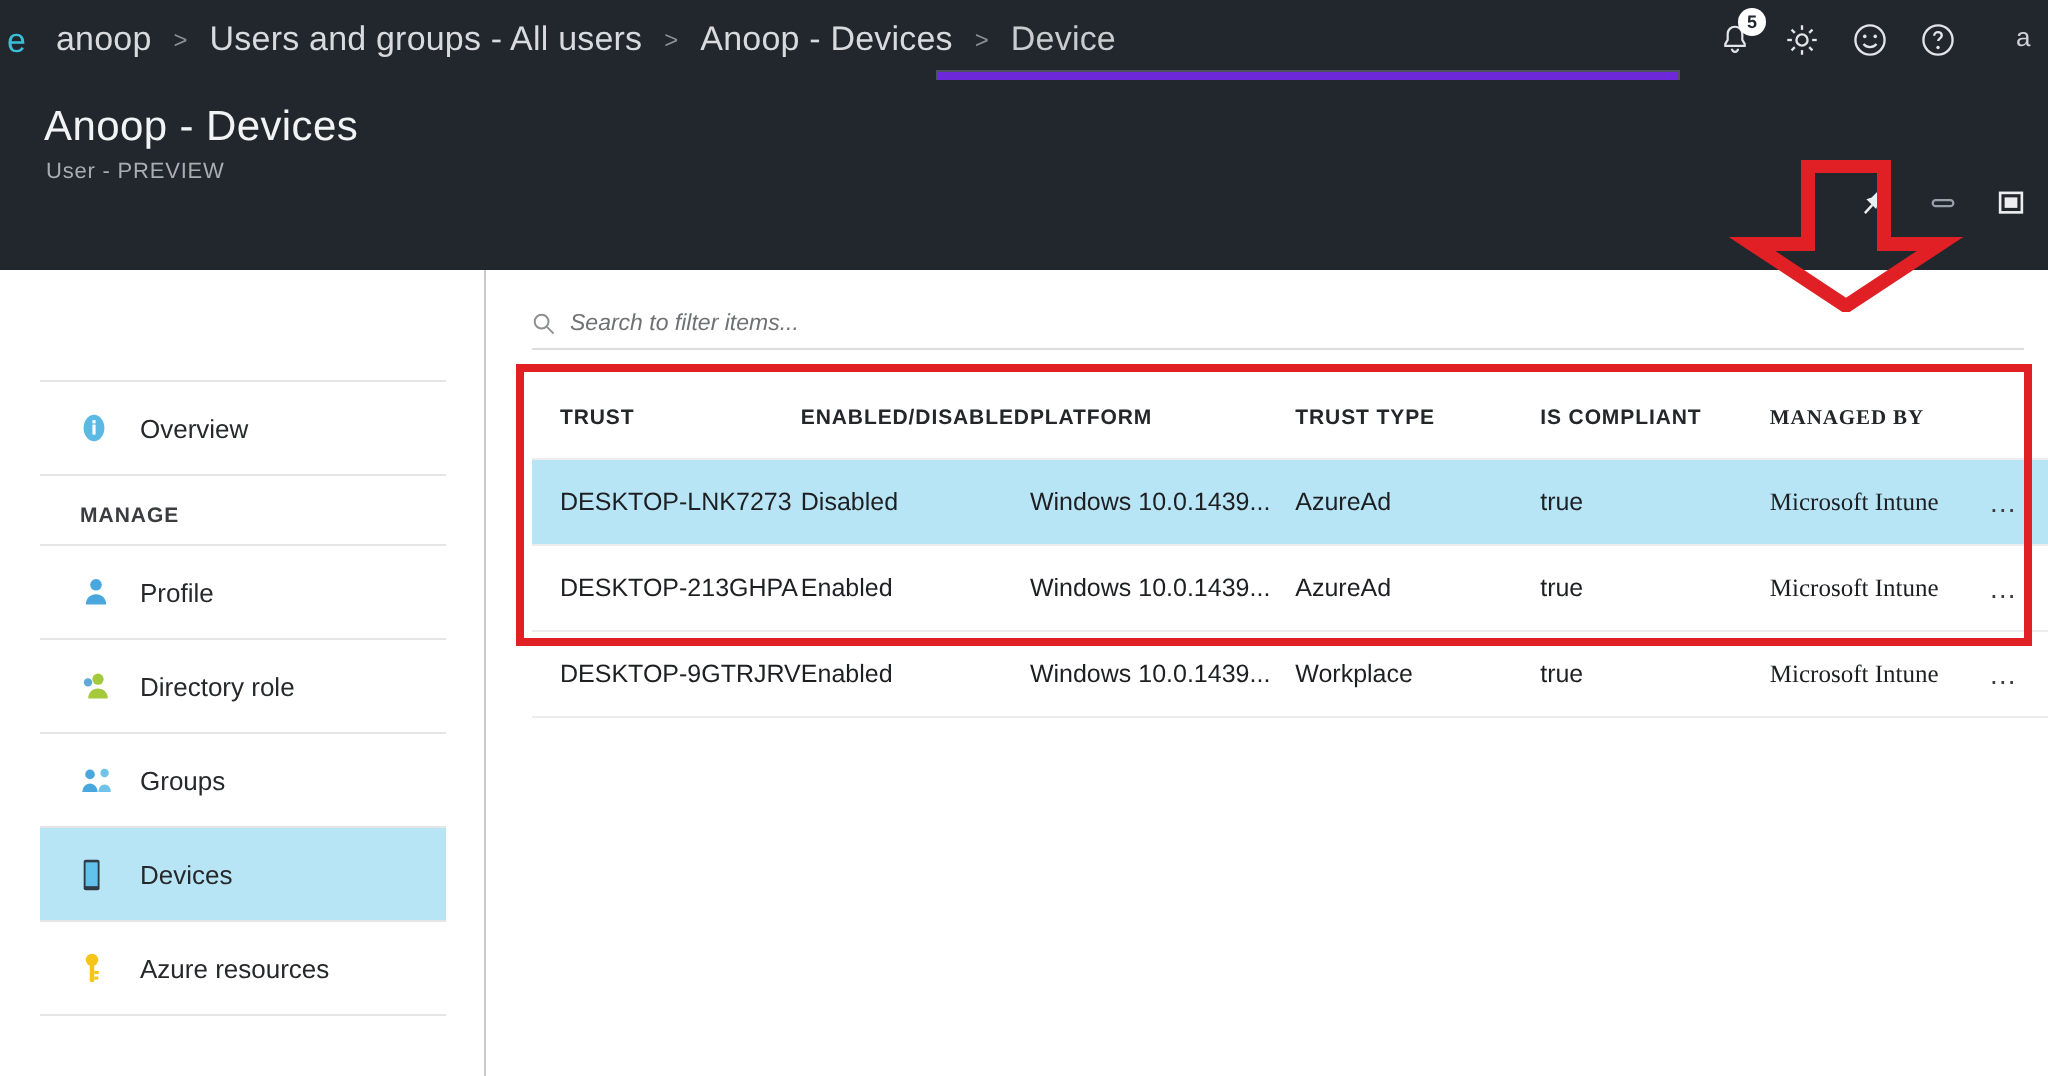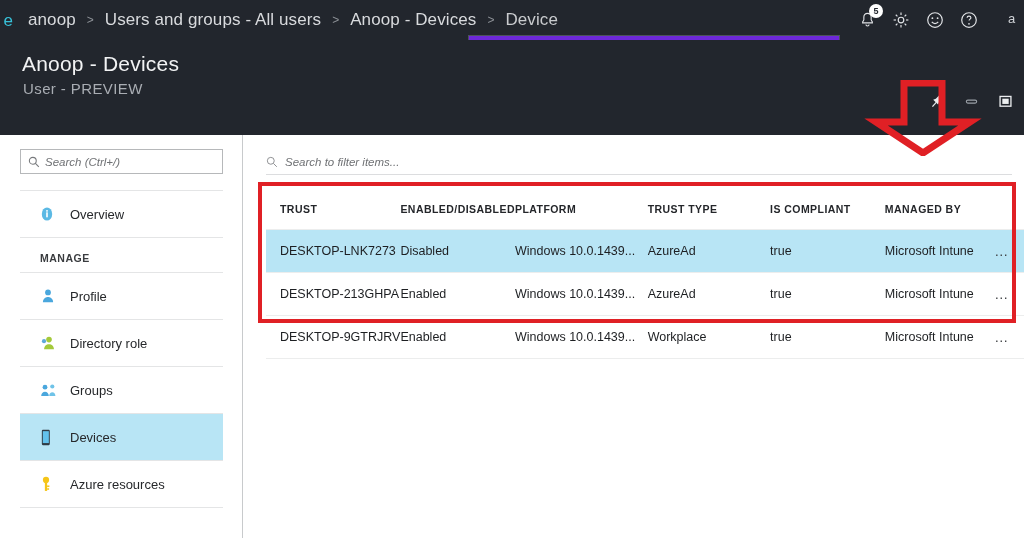--- a/index.html
+++ b/index.html
@@ -57,21 +57,21 @@
   
   .blade-head {
     position:absolute; left:0; top:40px; width:1024px; height:95px; background:#22262d;
   }
   .blade-title {
     position:absolute; left:22px; top:12px; color:#f2f3f4;
     font-size:21px; font-weight:400; letter-spacing:.2px;
   }
   .blade-sub {
     position:absolute; left:23px; top:40px; color:#a9adb3;
-    font-size:15px; letter-spacing:.4px;
+    font-size:11px; letter-spacing:.4px;
   }
   .blade-ctrls { position:absolute; right:10px; top:52px; display:flex; align-items:center; gap:16px;}
   .bctrl { width:18px; height:18px; display:flex; align-items:center; justify-content:center; }
 
   .cmdbar { position:absolute; left:266px; top:104px; display:flex; align-items:center; }
   .cmd-btn { display:flex; align-items:center; gap:7px; cursor:pointer; }
   .cmd-label { color:#eceef0; font-size:13.5px; }
   .cols-ico { display:grid; grid-template-columns:7px 7px; grid-template-rows:4px 4px 4px; gap:2px; }
   .cols-ico i { background:#f0f1f2; display:block; width:100%; height:100%; }
 
@@ -115,21 +115,21 @@
   table.grid td {
     font-size:12.5px; color:#1d1f22; padding:13px 0; border-bottom:1px solid #eceded;
     white-space:nowrap;
   }
   table.grid tr.hl td { background:#b8e5f5; }
   .c-name { width:133px; padding-left:14px !important; }
   .c-enab { width:112px; }
   .c-plat { width:133px; }
   .c-trust { width:124px; }
   .c-comp { width:116px; }
-  .c-man { width:110px; }
+  .c-man { width:110px;font-family:Liberation Serif, serif; }
   .c-dots { width:30px; text-align:left; }
   .dots { letter-spacing:1.5px; color:#3c3e41; font-size:14px; cursor:pointer; }
 
   
   .anno-rect {
     position:absolute; left:258px; top:182px; width:758px; height:141px;
     border:4px solid #e02025; pointer-events:none;
   }
   .anno-arrow { position:absolute; left:862px; top:80px; width:122px; height:76px; pointer-events:none; }
 </style>
@@ -240,29 +240,20 @@
             <i></i>
             <i></i>
         </span>
         <span class="cmd-label">Columns</span>
       </div>
     </div>
   </div>
 
   <div class="leftpane">
 
-    <div class="lsearch">
-      <span style="margin-left:7px;margin-right:5px;display:flex;">
-        <svg width="12" height="12" viewBox="0 0 16 16">
-          <circle cx="6.4" cy="6.4" r="4.6" fill="none" stroke="#77797c" stroke-width="1.4"></circle>
-          <line x1="9.9" y1="9.9" x2="14.4" y2="14.4" stroke="#77797c" stroke-width="1.4"></line>
-        </svg>
-      </span>
-      <span class="lsearch-ph">Search (Ctrl+/)</span>
-    </div>
 
     <div class="nav">
 
       <div class="nav-sep"></div>
       <div class="nav-item">
         <span class="nav-ico">
           <svg width="14" height="16" viewBox="0 0 14 16">
             <ellipse cx="7" cy="8" rx="5.2" ry="6.6" fill="#5bb9e4"></ellipse>
             <rect x="6.2" y="6.3" width="1.6" height="5" fill="#ffffff"></rect>
             <rect x="6.2" y="4.1" width="1.6" height="1.6" fill="#ffffff"></rect>

